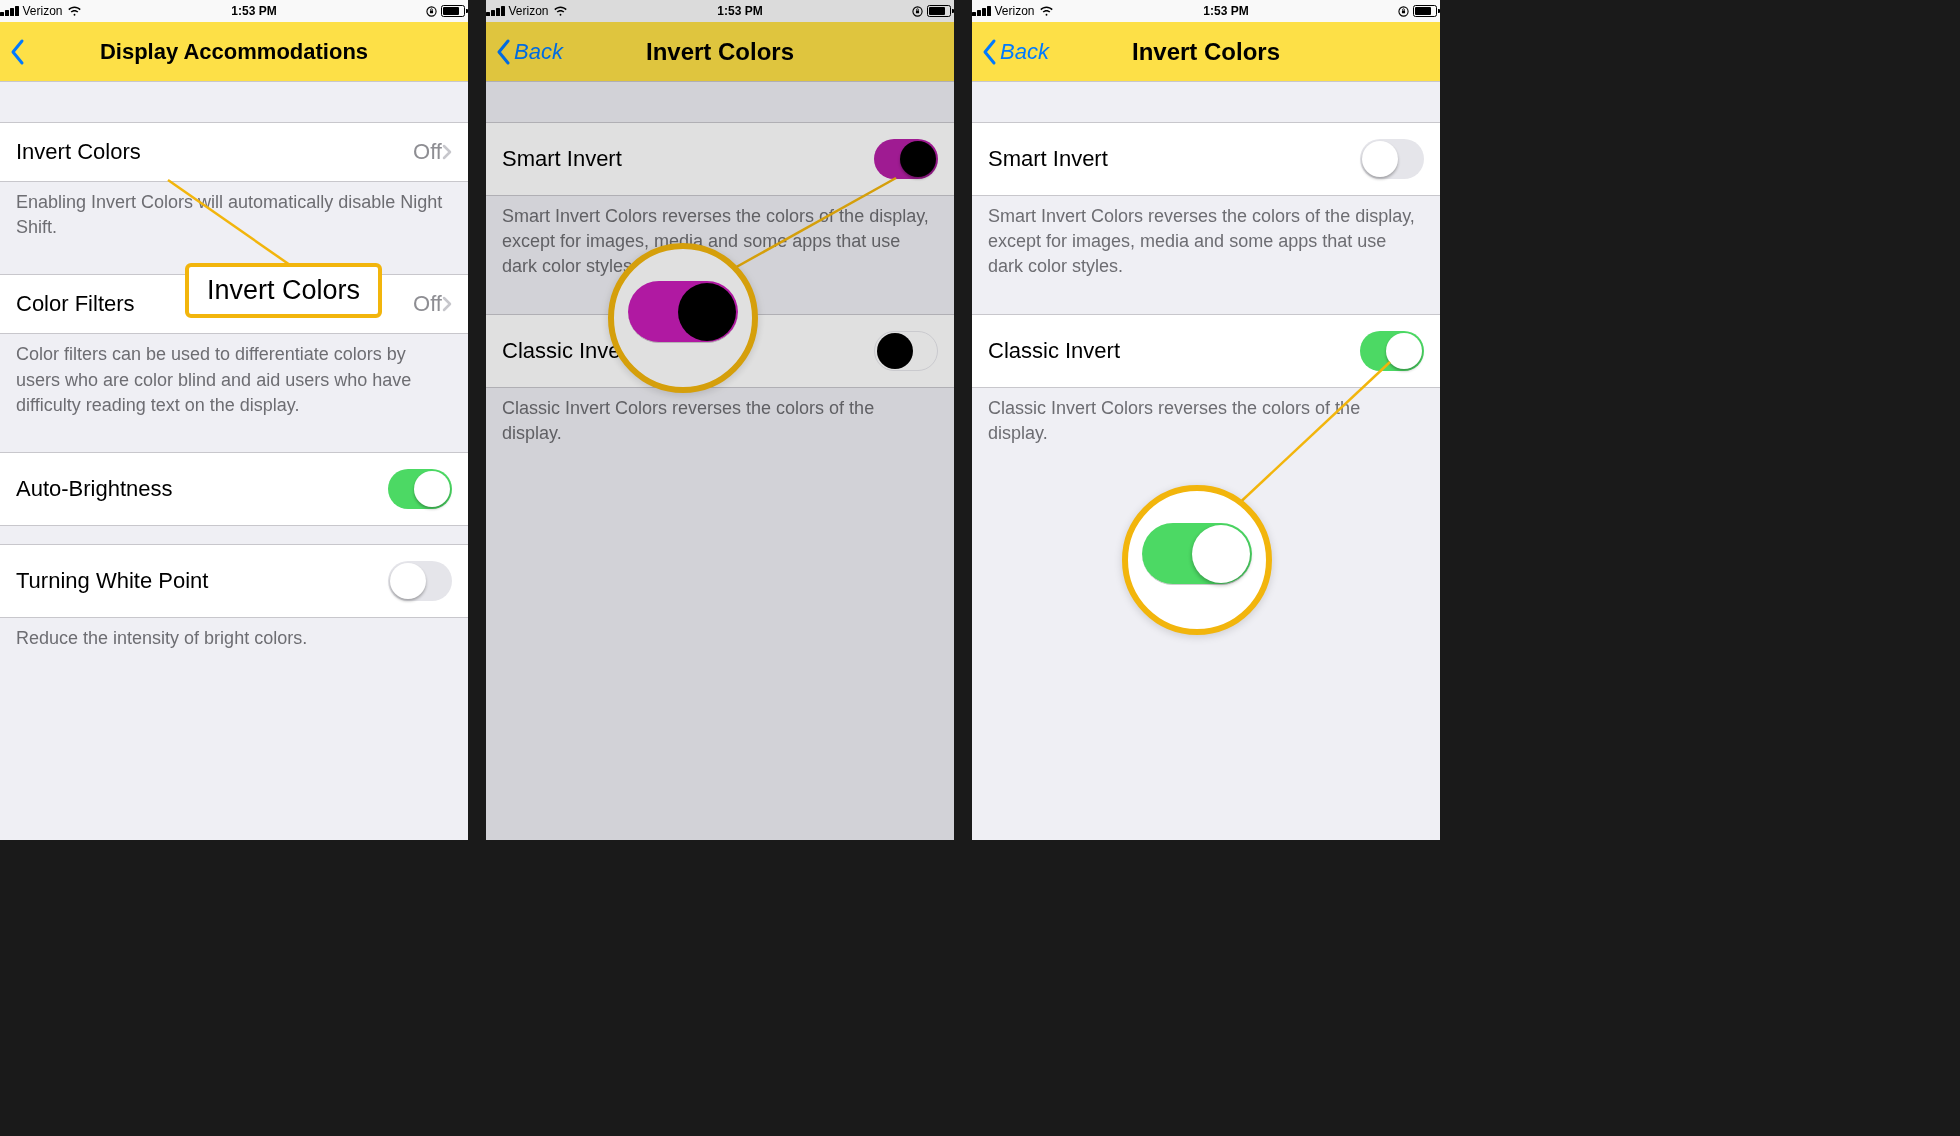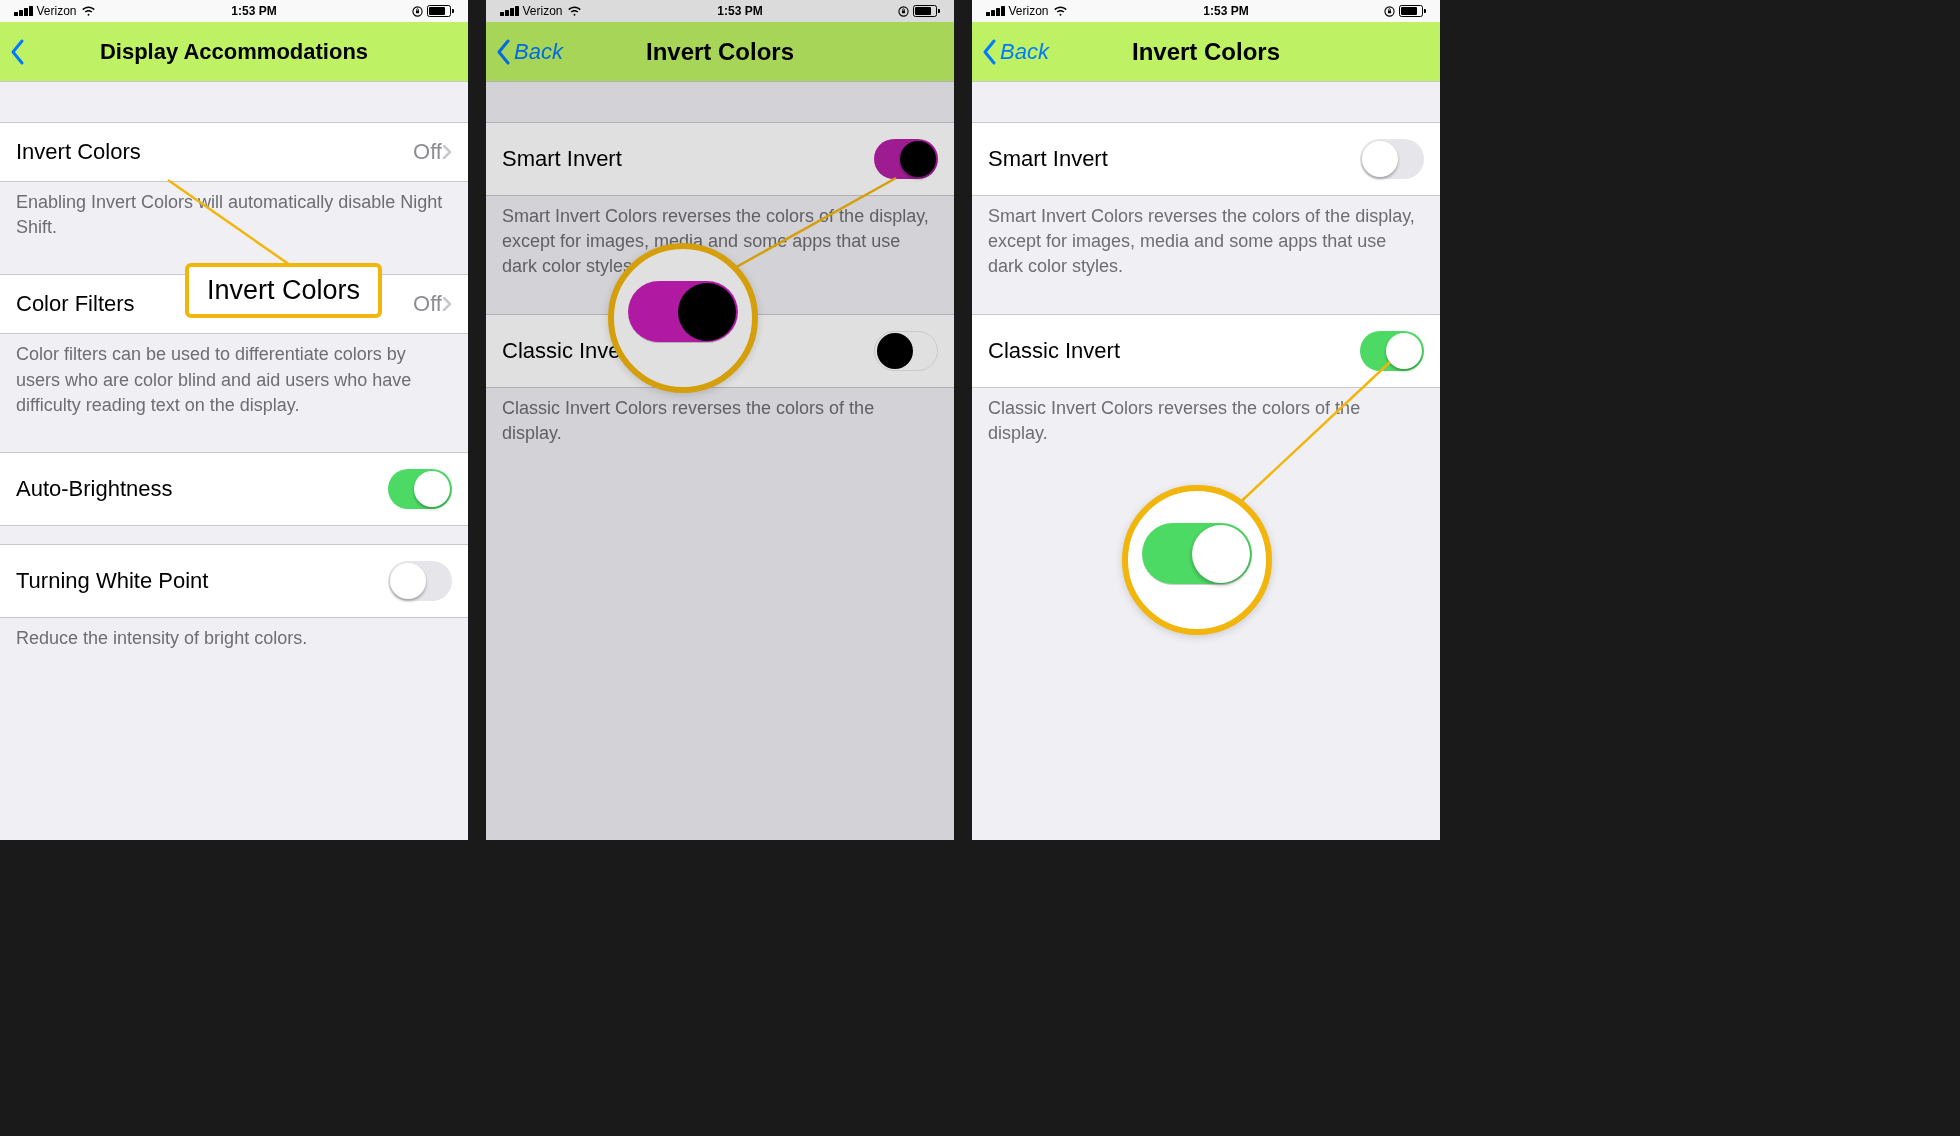--- a/index.html
+++ b/index.html
@@ -30,21 +30,21 @@
     .phone-dim {
       filter: brightness(0.88);
     }
     
     .status-bar {
       height: 22px;
       background: #f9f9f9;
       display: flex;
       align-items: center;
       justify-content: space-between;
-      padding: 0 14px;
+      padding: 0 0;
       font-size: 12px;
       font-weight: 600;
       color: #000;
     }
     .status-left { display: flex; align-items: center; gap: 4px; }
     .status-right { display: flex; align-items: center; gap: 4px; }
     .signal-bars { display: flex; align-items: flex-end; gap: 1.5px; }
     .bar { width: 3.5px; background: #000; border-radius: 0.5px; }
     .b1 { height: 4px; } .b2 { height: 6px; } .b3 { height: 8px; } .b4 { height: 10px; }
     .wifi-icon { width: 15px; height: 11px; }
@@ -54,21 +54,21 @@
       width: 24px; height: 12px; border: 1px solid #000; border-radius: 2.5px;
       padding: 1px; position: relative;
     }
     .battery-fill { width: 80%; height: 100%; background: #000; border-radius: 1px; }
     .battery-tip { width: 1.5px; height: 4px; background: #000; border-radius: 0 1px 1px 0; margin-left: 1px; }
     .carrier { font-size: 12px; font-weight: 400; }
     .timelbl { font-size: 12px; font-weight: 600; }
     
     .nav-bar {
       height: 60px;
-      background: #bef264;
+      background: #fde047;
       border-bottom: 1px solid #c8c7cc;
       display: flex;
       align-items: center;
       padding: 0 8px;
       position: relative;
     }
     .nav-title {
       position: absolute;
       left: 0; right: 0;
       text-align: center;

